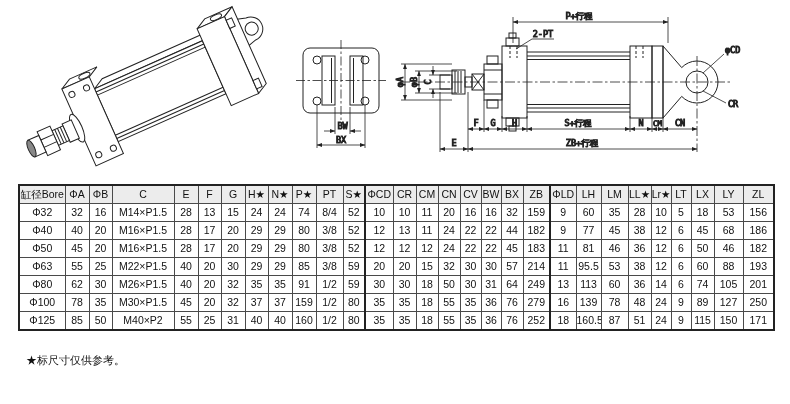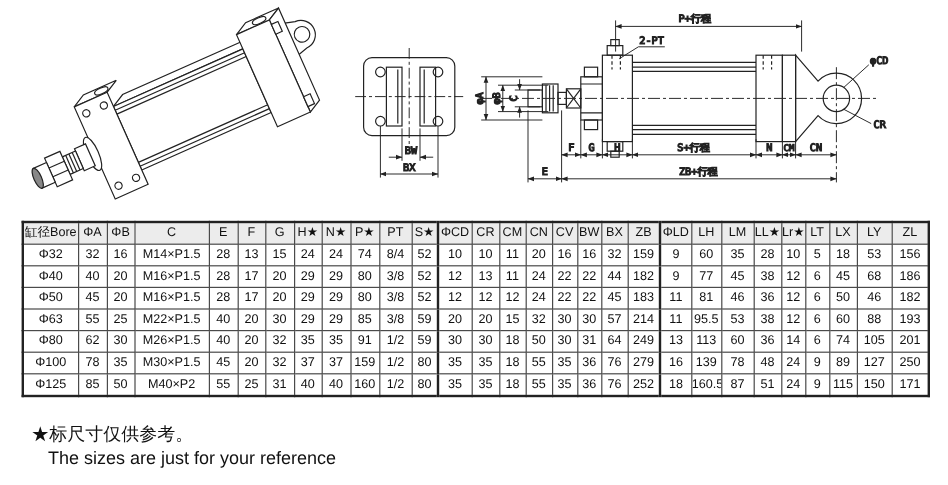--- a/index.html
+++ b/index.html
@@ -10,21 +10,21 @@
   .drawband{position:absolute;left:0;top:0;}
   .table-wrap{position:absolute;left:18px;top:184px;}
   table{border-collapse:collapse;table-layout:fixed;width:755px;
         font-family:"Liberation Sans",sans-serif;font-size:10.5px;color:#111;
         border:2px solid #222;}
   th,td{border:1px solid #4a4a4a;text-align:center;padding:0;height:17px;
         line-height:1.05;overflow:hidden;white-space:nowrap;}
   th{background:#ececec;font-weight:normal;}
   tr.sec th{font-size:11.5px;}
   .secl{border-left:2px solid #222 !important;}
-  .footnote{position:absolute;left:26px;top:353px;font-size:15px;line-height:1.35;}
+  .footnote{position:absolute;left:26px;top:353px;font-size:11px;line-height:1.35;}
   .footnote .en{padding-left:14px;}
 </style>
 </head>
 <body>
 
 <div class="stage">
 
   <svg class="drawband" width="790" height="182" viewBox="0 0 790 182">
     <defs>
       <marker id="ar" viewBox="0 0 10 10" refX="9" refY="5" markerWidth="7" markerHeight="7" orient="auto-start-reverse">
@@ -498,15 +498,14 @@
             <td>115</td>
             <td>150</td>
             <td>171</td>
           </tr>
         </tbody>
       </table>
   </div>
 
   <div class="footnote">
     <div class="zh">★标尺寸仅供参考。</div>
-    <div class="en">The sizes are just for your reference</div>
   </div>
 </div>
 
 </body></html>

